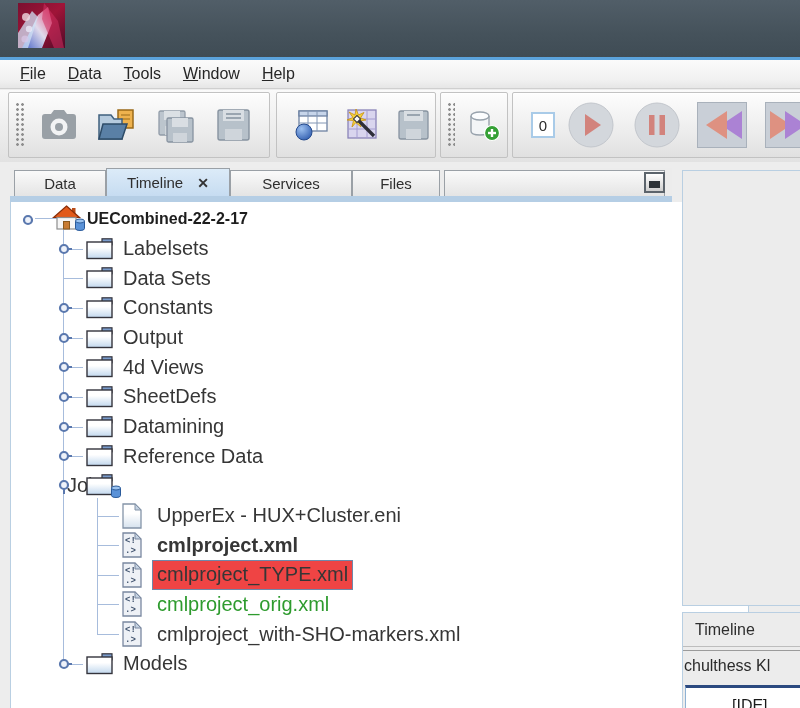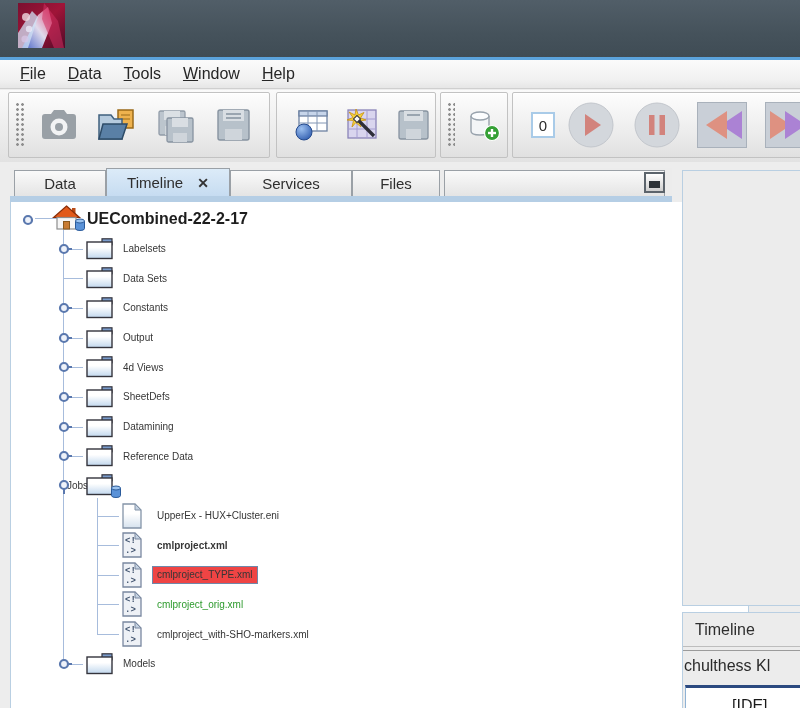--- a/index.html
+++ b/index.html
@@ -47,21 +47,21 @@
     display:flex; align-items:center; justify-content:center; }
   .minimize-glyph { width:11px; height:7px; background:#2e3338; margin-top:4px; }
   .blue-band { position:absolute; left:0; top:28px; width:662px; height:6px; background:#b5cee5; }
 
   .tree-panel { position:absolute; left:0; top:34px; width:739px; height:506px; background:#ffffff;
     border-left:1px solid #b9cfe2; border-right:1px solid #b9cfe2; overflow:hidden; }
 
   
   .tree-row { position:absolute; left:0; width:100%; height:30px;
     top:calc(2px + var(--i) * 29.65px); display:flex; align-items:center; cursor:default; }
-  .tree-label { font-size:10px; color:#363636; white-space:nowrap; }
+  .tree-label { font-size:20px; color:#363636; white-space:nowrap; }
   .tree-label.root { font-size:16px; font-weight:bold; color:#1e1e1e; }
   .tree-label.green { color:#2e9b2e; }
   .tree-label.selected { background:#ef4444; border:1px solid #6f88aa; padding:2px 4px 3px 4px; }
   .conn-v { position:absolute; width:1px; background:#a7bcdc; }
   .conn-h { position:absolute; height:1px; background:#a7bcdc; }
   .handle { position:absolute; width:16px; height:16px; }
   .ticon { position:absolute; }
 
   
   .right-top { position:absolute; left:682px; top:170px; width:120px; height:436px;

